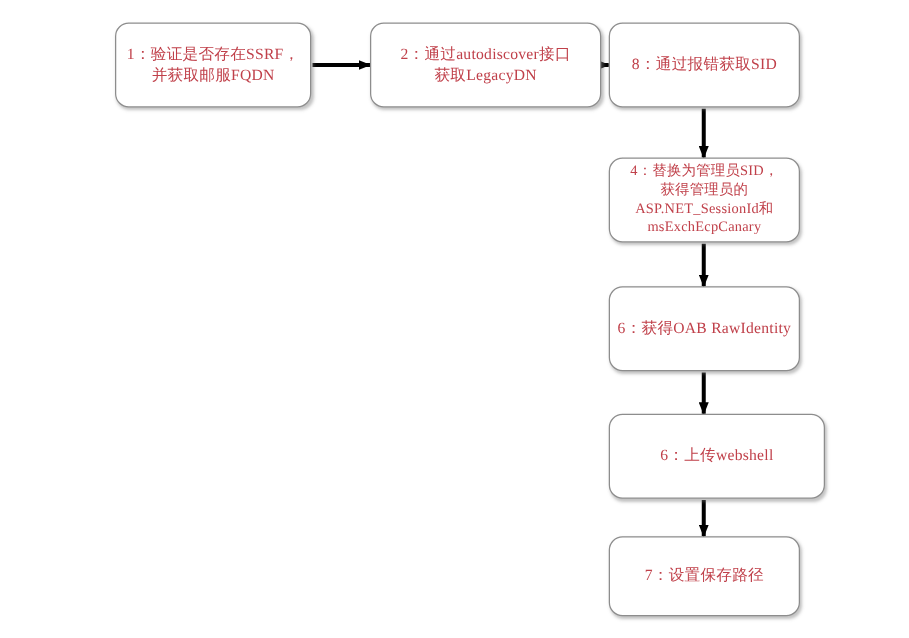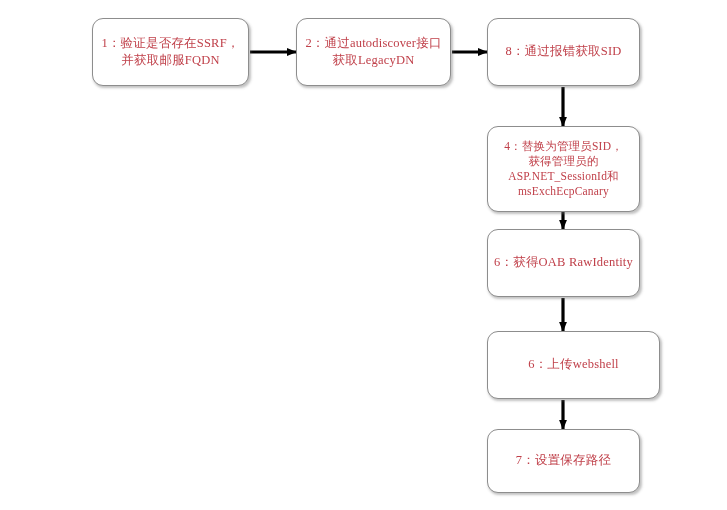--- a/index.html
+++ b/index.html
@@ -43,23 +43,23 @@
     z-index: 2;
   }
 
   .node .label {
     display: block;
     width: 100%;
   }
 
   
   #node-1 { left: 92px;  top: 18px;  width: 157px; height: 68px; }
-  #node-2 { left: 296px; top: 18px;  width: 155px; height: 68px; }
+  #node-2 { left: 296px; top: 18px;  width: 185px; height: 68px; }
   #node-3 { left: 487px; top: 18px;  width: 153px; height: 68px; }
-  #node-4 { left: 487px; top: 126px; width: 153px; height: 86px; }
+  #node-4 { left: 487px; top: 126px; width: 153px; height: 68px; }
   #node-5 { left: 487px; top: 229px; width: 153px; height: 68px; }
   #node-6 { left: 487px; top: 331px; width: 173px; height: 68px; }
   #node-7 { left: 487px; top: 429px; width: 153px; height: 64px; }
 
   #node-4 { font-size: 11.5px; line-height: 1.30; }
 
   
   #arrows {
     position: absolute;
     left: 0;

